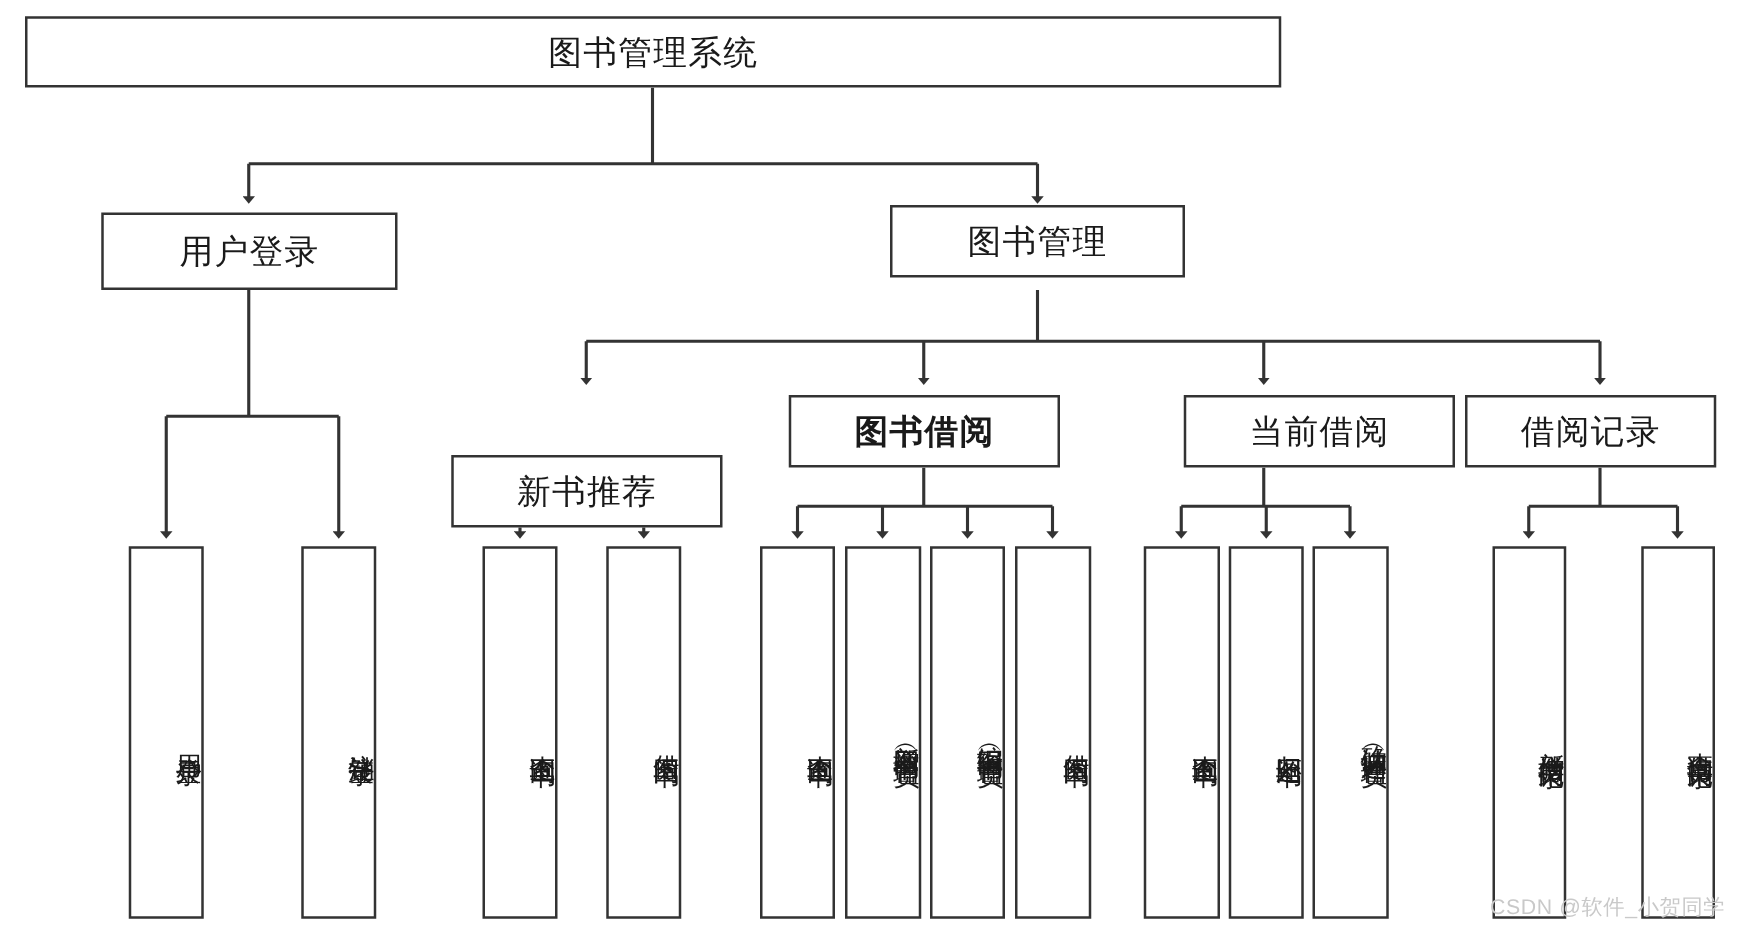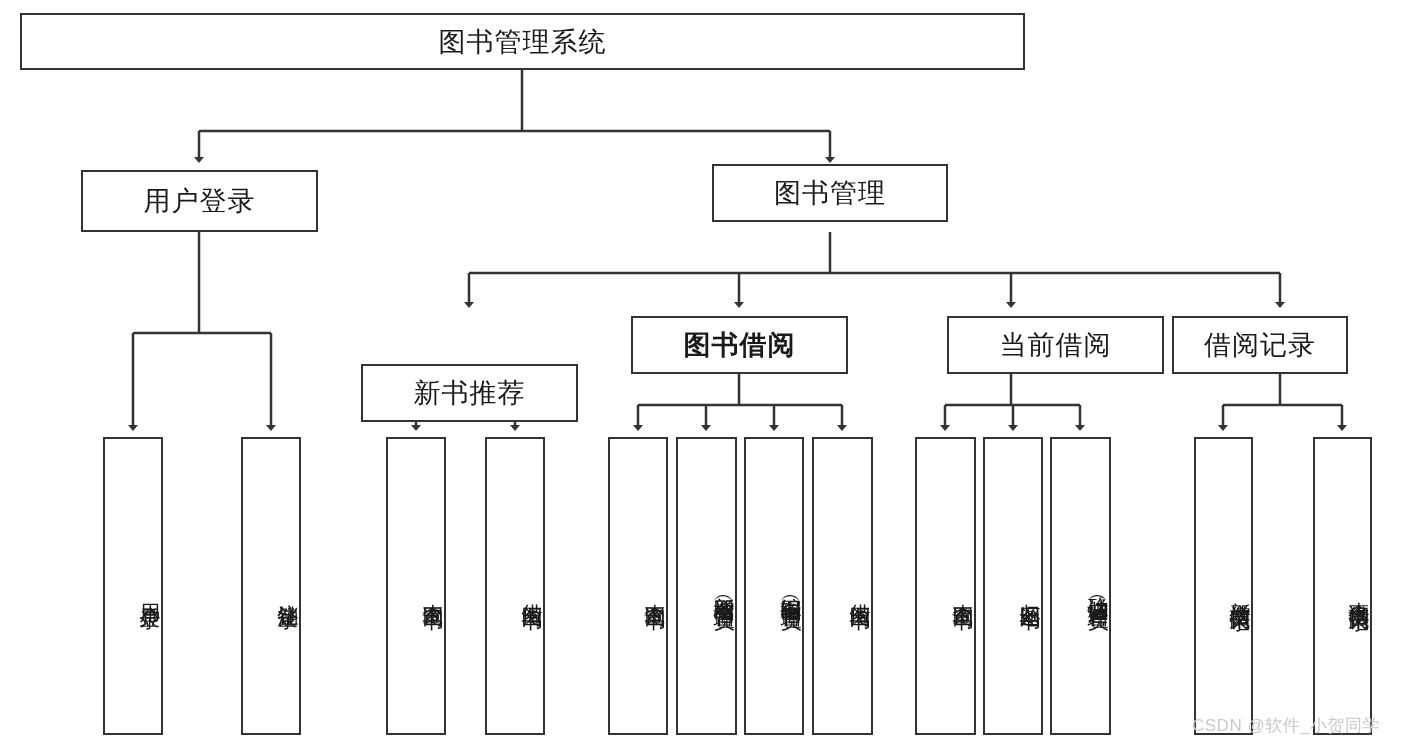--- a/index.html
+++ b/index.html
@@ -138,21 +138,21 @@
   </div>
 
   <div class="node horiz" style="left:631px; top:316px; width:217px; height:58px;font-weight:bold;">
     <span>图书借阅</span>
   </div>
 
   <div class="node horiz" style="left:903px; top:316px; width:217px; height:58px;margin-left:44px;">
     <span>当前借阅</span>
   </div>
 
-  <div class="node horiz" style="left:1172px; top:316px; width:176px; height:58px;">
+  <div class="node horiz" style="left:1172px; top:316px; width:201px; height:58px;">
     <span>借阅记录</span>
   </div>
 
   <div class="node vert" style="left:103px; top:437px; width:60px; height:298px;">
     <span class="vlabel">用户登录</span>
   </div>
 
   <div class="node vert" style="left:241px; top:437px; width:60px; height:298px;">
     <span class="vlabel">注销登录</span>
   </div>

